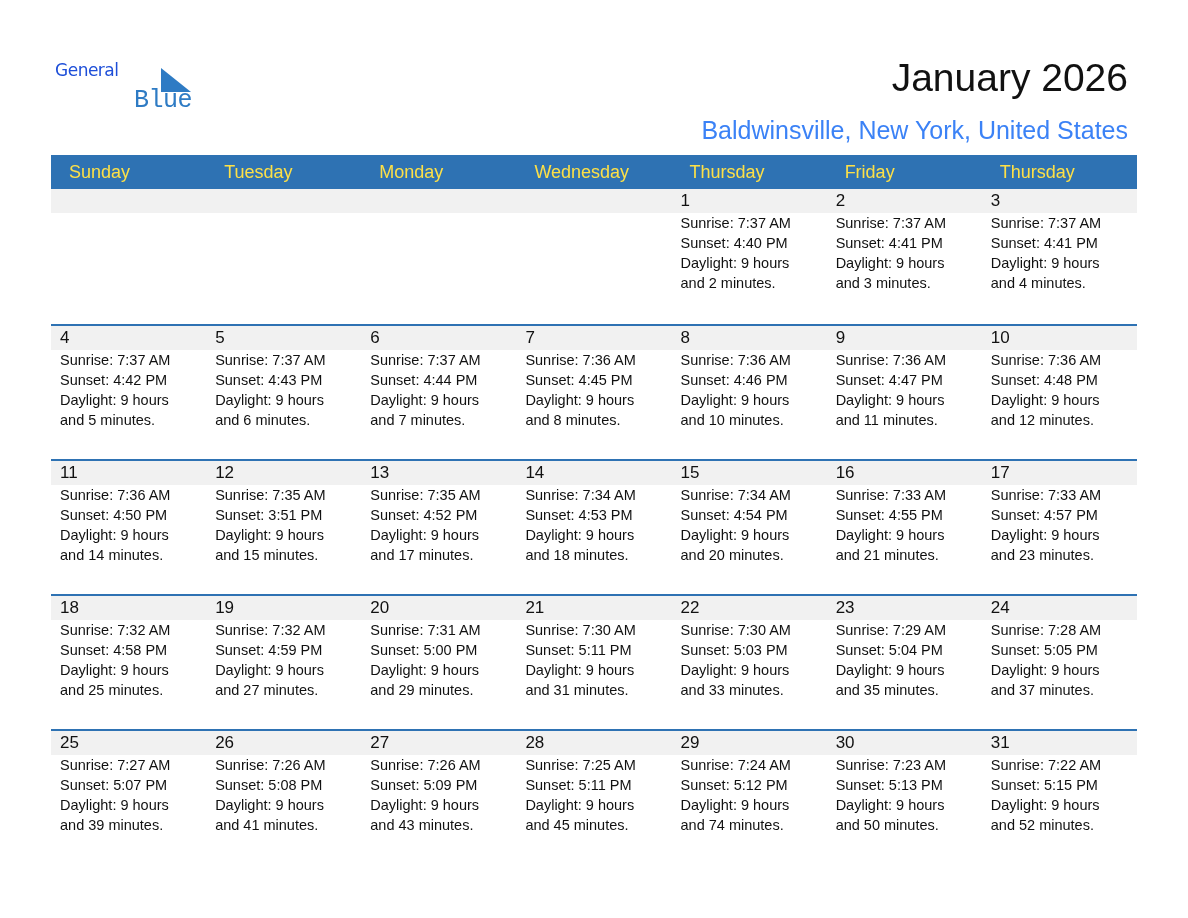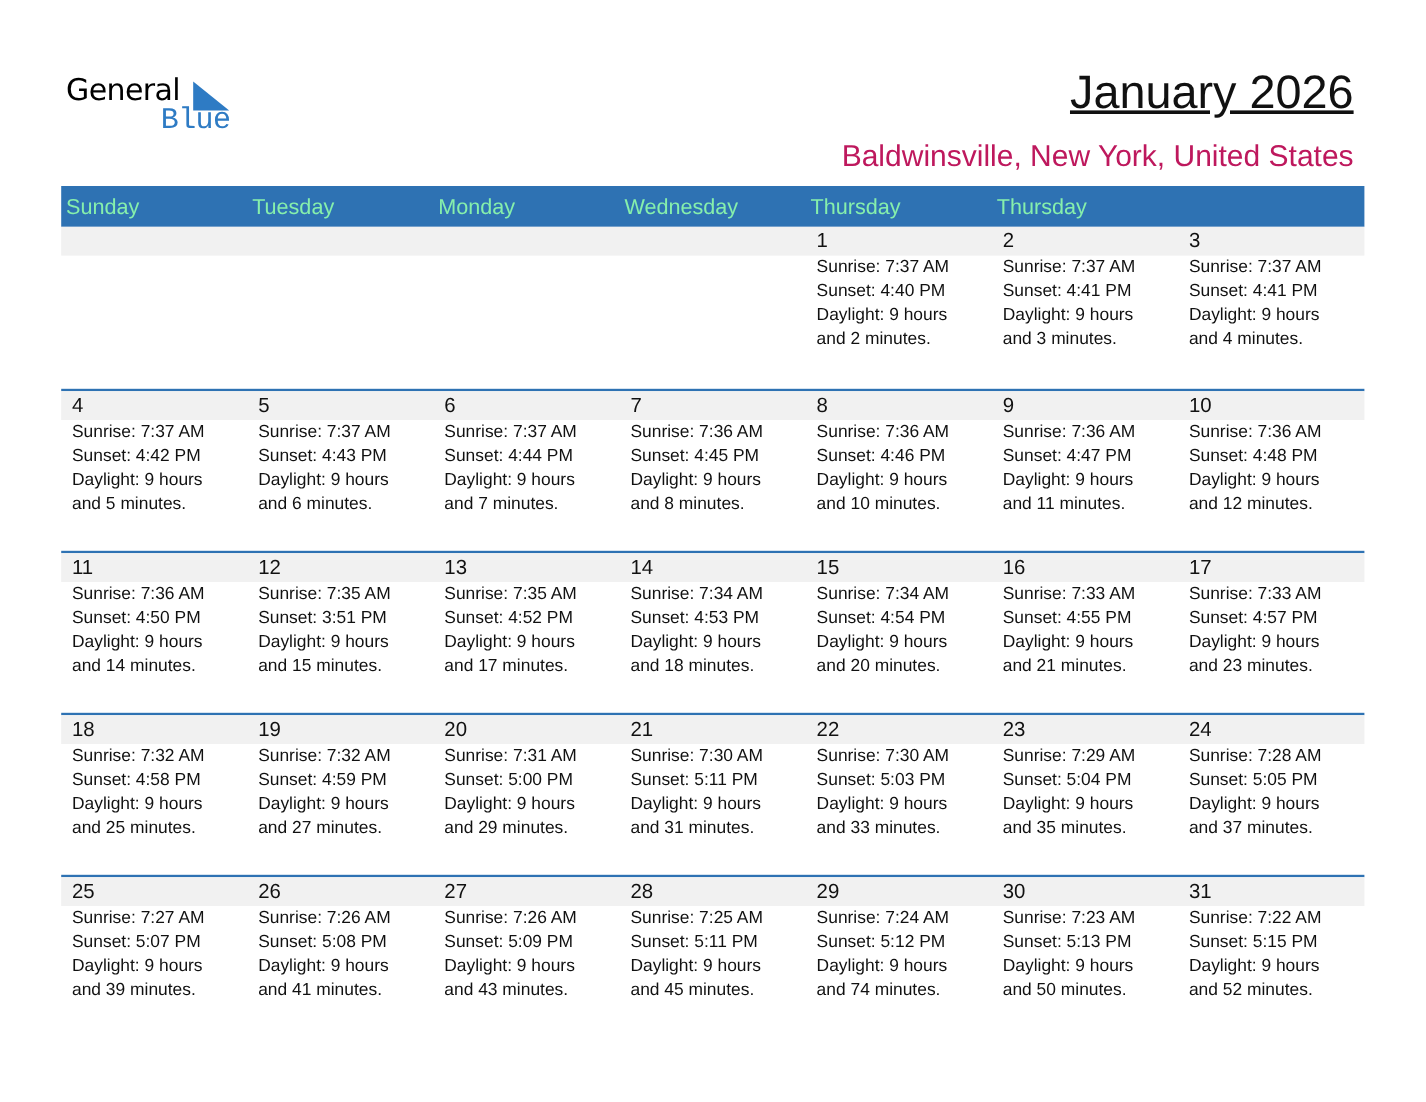--- a/index.html
+++ b/index.html
@@ -1,30 +1,30 @@
 <!DOCTYPE html>
 <html><head>
 <meta charset="utf-8">
 <style>
   html, body { margin: 0; padding: 0; background: #ffffff; }
   body { width: 1188px; height: 918px; position: relative; overflow: hidden;
          font-family: "Liberation Sans", sans-serif; color: #1a1a1a; }
   .logo { position: absolute; left: 55px; top: 62px; width: 140px; height: 60px; }
   .logo-general { position: absolute; left: 0; top: 0; font-family: "DejaVu Sans", sans-serif;
-                  font-size: 25px; color: #000000; letter-spacing: -0.5px; line-height: 1; }
+                  font-size: 17px; color: #1d4ed8; letter-spacing: -0.5px; line-height: 1; }
   .logo-blue { position: absolute; left: 79px; top: 26px; font-family: Liberation Mono, monospace;
                font-size: 25px; color: #2e7bc4; line-height: 1; letter-spacing: -0.5px; }
   .logo-tri { position: absolute; left: 106px; top: 6px; width: 0; height: 0;
               border-left: 30px solid #2e7bc4; border-top: 24px solid transparent; }
-  .title { position: absolute; right: 60px; top: 58px; font-size: 39px; color: #111; line-height: 1; text-decoration: underline; }
-  .subtitle { position: absolute; right: 60px; top: 118px; font-size: 25px; color: #be185d; line-height: 1; }
+  .title { position: absolute; right: 60px; top: 58px; font-size: 39px; color: #111; line-height: 1; }
+  .subtitle { position: absolute; right: 60px; top: 118px; font-size: 25px; color: #3b82f6; line-height: 1; }
   .cal { position: absolute; left: 51px; top: 155px; width: 1086px; }
   .head { display: flex; height: 34px; background: #2e72b3; }
-  .head-cell { width: 155.14px; color: #86efac; font-size: 18px; line-height: 34px;
-               padding-left: 4px; box-sizing: border-box; }
+  .head-cell { width: 155.14px; color: #fde047; font-size: 18px; line-height: 34px;
+               padding-left: 18px; box-sizing: border-box; }
   .week { position: relative; height: 135px; }
   .week.sep { border-top: 2px solid #2e72b3; height: 133px; }
   .band { position: absolute; left: 0; right: 0; top: 0; height: 24px; background: #f1f1f1; }
   .week.first .band { top: 0; }
   .days { position: absolute; left: 0; top: 0; display: flex; width: 100%; }
   .day { width: 155.14px; box-sizing: border-box; padding-left: 9px; }
   .daynum { font-size: 17px; line-height: 24px; height: 24px; color: #111; }
   .line { font-size: 14.5px; line-height: 20px; color: #111; white-space: nowrap; }
 </style>
 </head>
@@ -39,20 +39,21 @@
 <div class="title">January 2026</div>
 <div class="subtitle">Baldwinsville, New York, United States</div>
 
 <div class="cal">
   <div class="head">
     <div class="head-cell">Sunday</div>
     <div class="head-cell">Tuesday</div>
     <div class="head-cell">Monday</div>
     <div class="head-cell">Wednesday</div>
     <div class="head-cell">Thursday</div>
+    <div class="head-cell">Friday</div>
     <div class="head-cell">Thursday</div>
   </div>
   <div id="weeks">
       <div class="week first">
         <div class="band"></div>
         <div class="days">
           <div class="day">
             <div class="daynum"></div>
             <div class="line"></div>
             <div class="line"></div>

